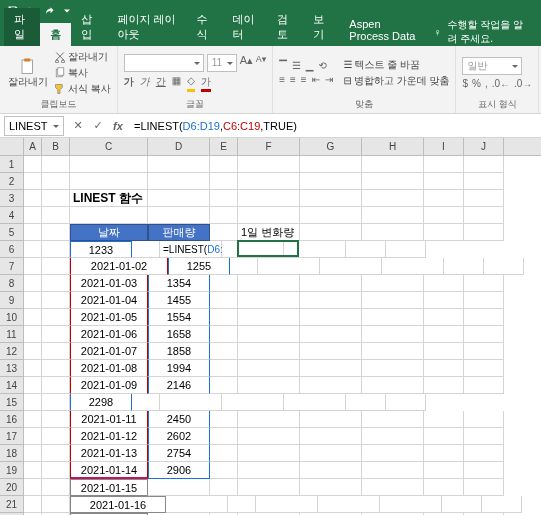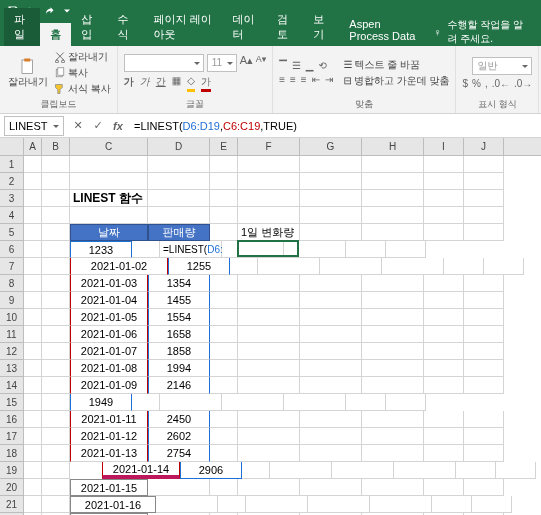--- a/index.html
+++ b/index.html
@@ -46,21 +46,21 @@
 .colh { border-right: 1px solid #bdbdbd; display: flex; align-items: center; justify-content: center; font-size: 10px; color: #444; background: #e6e6e6; }
 .rows { display: flex; flex-direction: column; }
 .row { display: flex; height: 17px; }
 .rowh { width: 24px; border-right: 1px solid #bdbdbd; border-bottom: 1px solid #bdbdbd; background: #e6e6e6; display: flex; align-items: center; justify-content: center; font-size: 10px; color: #444; }
 .cell { border-right: 1px solid #d4d4d4; border-bottom: 1px solid #d4d4d4; display: flex; align-items: center; padding: 0 3px; font-size: 11px; background: #fff; overflow: visible; white-space: nowrap; }
 
 .title-cell { font-weight: bold; font-size: 12px; }
 .header-cell { background: #4472c4; color: #fff; text-align: center; justify-content: center; border: 1px solid #2f528f; }
 .data-c { border-left: 1px solid #c00000; border-right: 1px solid #c00000; justify-content: center; }
 .data-c.first { border-top: 1px solid #c00000; }
-.data-c.last { border-bottom: 4px solid #be185d; margin-left: 32px; }
+.data-c.last { border-bottom: 2px solid #be185d; }
 .data-d { border-left: 1px solid #1e6fd6; border-right: 1px solid #1e6fd6; justify-content: center; }
 .data-d.first { border-top: 1px solid #1e6fd6; }
 .data-d.last { border-bottom: 1px solid #1e6fd6; }
 .plain-c { border: 1px solid #888; justify-content: center; }
 
 .active-cell-ov { position: absolute; border: 2px solid #217346; pointer-events: none; }
 .inline-formula { font-family: Consolas, monospace; font-size: 10px; }
 .inline-formula .fn { color: #000; }
 .inline-formula .r1 { color: #1e6fd6; }
 .inline-formula .r2 { color: #c00000; }
@@ -90,22 +90,22 @@
       <svg viewBox="0 0 16 16">
         <path d="M4 6l4 4 4-4H4z"></path>
       </svg>
     </div>
 </div>
 
 <div class="ribbon-tabs">
   <div class="ribbon-tab file">파일</div>
   <div class="ribbon-tab active">홈</div>
   <div class="ribbon-tab">삽입</div>
+  <div class="ribbon-tab">페이지 레이아웃</div>
   <div class="ribbon-tab">수식</div>
-  <div class="ribbon-tab">페이지 레이아웃</div>
   <div class="ribbon-tab">데이터</div>
   <div class="ribbon-tab">검토</div>
   <div class="ribbon-tab">보기</div>
   <div class="ribbon-tab">Aspen Process Data</div>
   <div class="ribbon-right">
     <span style="color:#fff">♀</span>
     <span class="tell-me">수행할 작업을 알려 주세요.</span>
   </div>
 </div>
 
@@ -189,21 +189,21 @@
         <div class="rb-small">
             <span>⊟</span>
             <span>병합하고 가운데 맞춤</span>
           </div>
       </div>
     </div>
     <div class="ribbon-group-label">맞춤</div>
   </div>
 
   <div class="ribbon-group" style="min-width:70px">
-    <div class="ribbon-group-body vstack" style="gap:3px;align-items:flex-end">
+    <div class="ribbon-group-body vstack" style="gap:3px;align-items:flex-start">
       <div class="combo" style="width:60px">일반</div>
       <div style="display:flex;gap:4px;color:#666">
         <span>$</span>
         <span>%</span>
         <span>,</span>
         <span>.0←</span>
         <span>.0→</span>
       </div>
     </div>
     <div class="ribbon-group-label">표시 형식</div>
@@ -422,21 +422,21 @@
           <div class="cell" style="width:62px"></div>
           <div class="cell" style="width:62px"></div>
           <div class="cell" style="width:62px"></div>
           <div class="cell" style="width:40px"></div>
           <div class="cell" style="width:40px"></div>
         </div>
         <div class="row">
           <div class="rowh">15</div>
           <div class="cell" style="width:18px"></div>
           <div class="cell" style="width:28px"></div>
-          <div class="cell data-d" style="width:62px">1949</div>
+          <div class="cell data-d" style="width:62px">2298</div>
           <div class="cell" style="width:28px"></div>
           <div class="cell" style="width:62px"></div>
           <div class="cell" style="width:62px"></div>
           <div class="cell" style="width:62px"></div>
           <div class="cell" style="width:40px"></div>
           <div class="cell" style="width:40px"></div>
         </div>
         <div class="row">
           <div class="rowh">16</div>
           <div class="cell" style="width:18px"></div>
@@ -499,21 +499,21 @@
           <div class="cell" style="width:62px"></div>
           <div class="cell" style="width:62px"></div>
           <div class="cell" style="width:62px"></div>
           <div class="cell" style="width:40px"></div>
           <div class="cell" style="width:40px"></div>
         </div>
         <div class="row">
           <div class="rowh">21</div>
           <div class="cell" style="width:18px"></div>
           <div class="cell" style="width:28px"></div>
-          <div class="cell plain-c" style="width:86px">2021-01-16</div>
+          <div class="cell plain-c" style="width:96px">2021-01-16</div>
           <div class="cell" style="width:62px"></div>
           <div class="cell" style="width:28px"></div>
           <div class="cell" style="width:62px"></div>
           <div class="cell" style="width:62px"></div>
           <div class="cell" style="width:62px"></div>
           <div class="cell" style="width:40px"></div>
           <div class="cell" style="width:40px"></div>
         </div>
         <div class="row">
           <div class="rowh">22</div>

